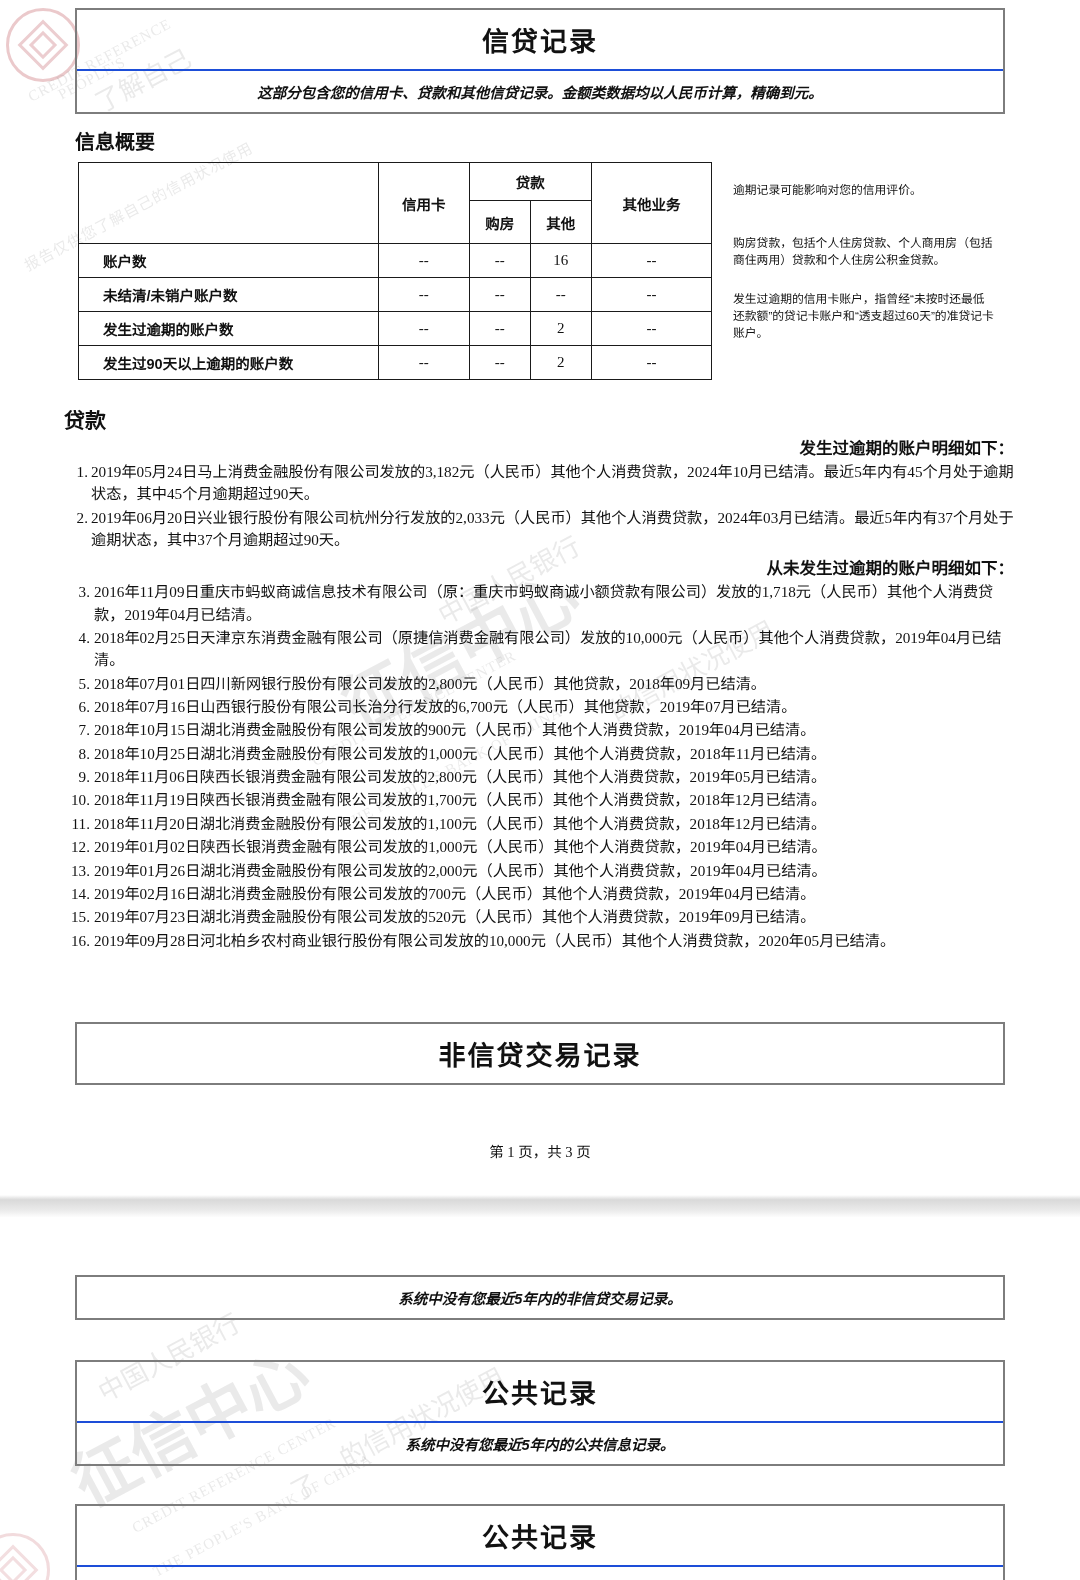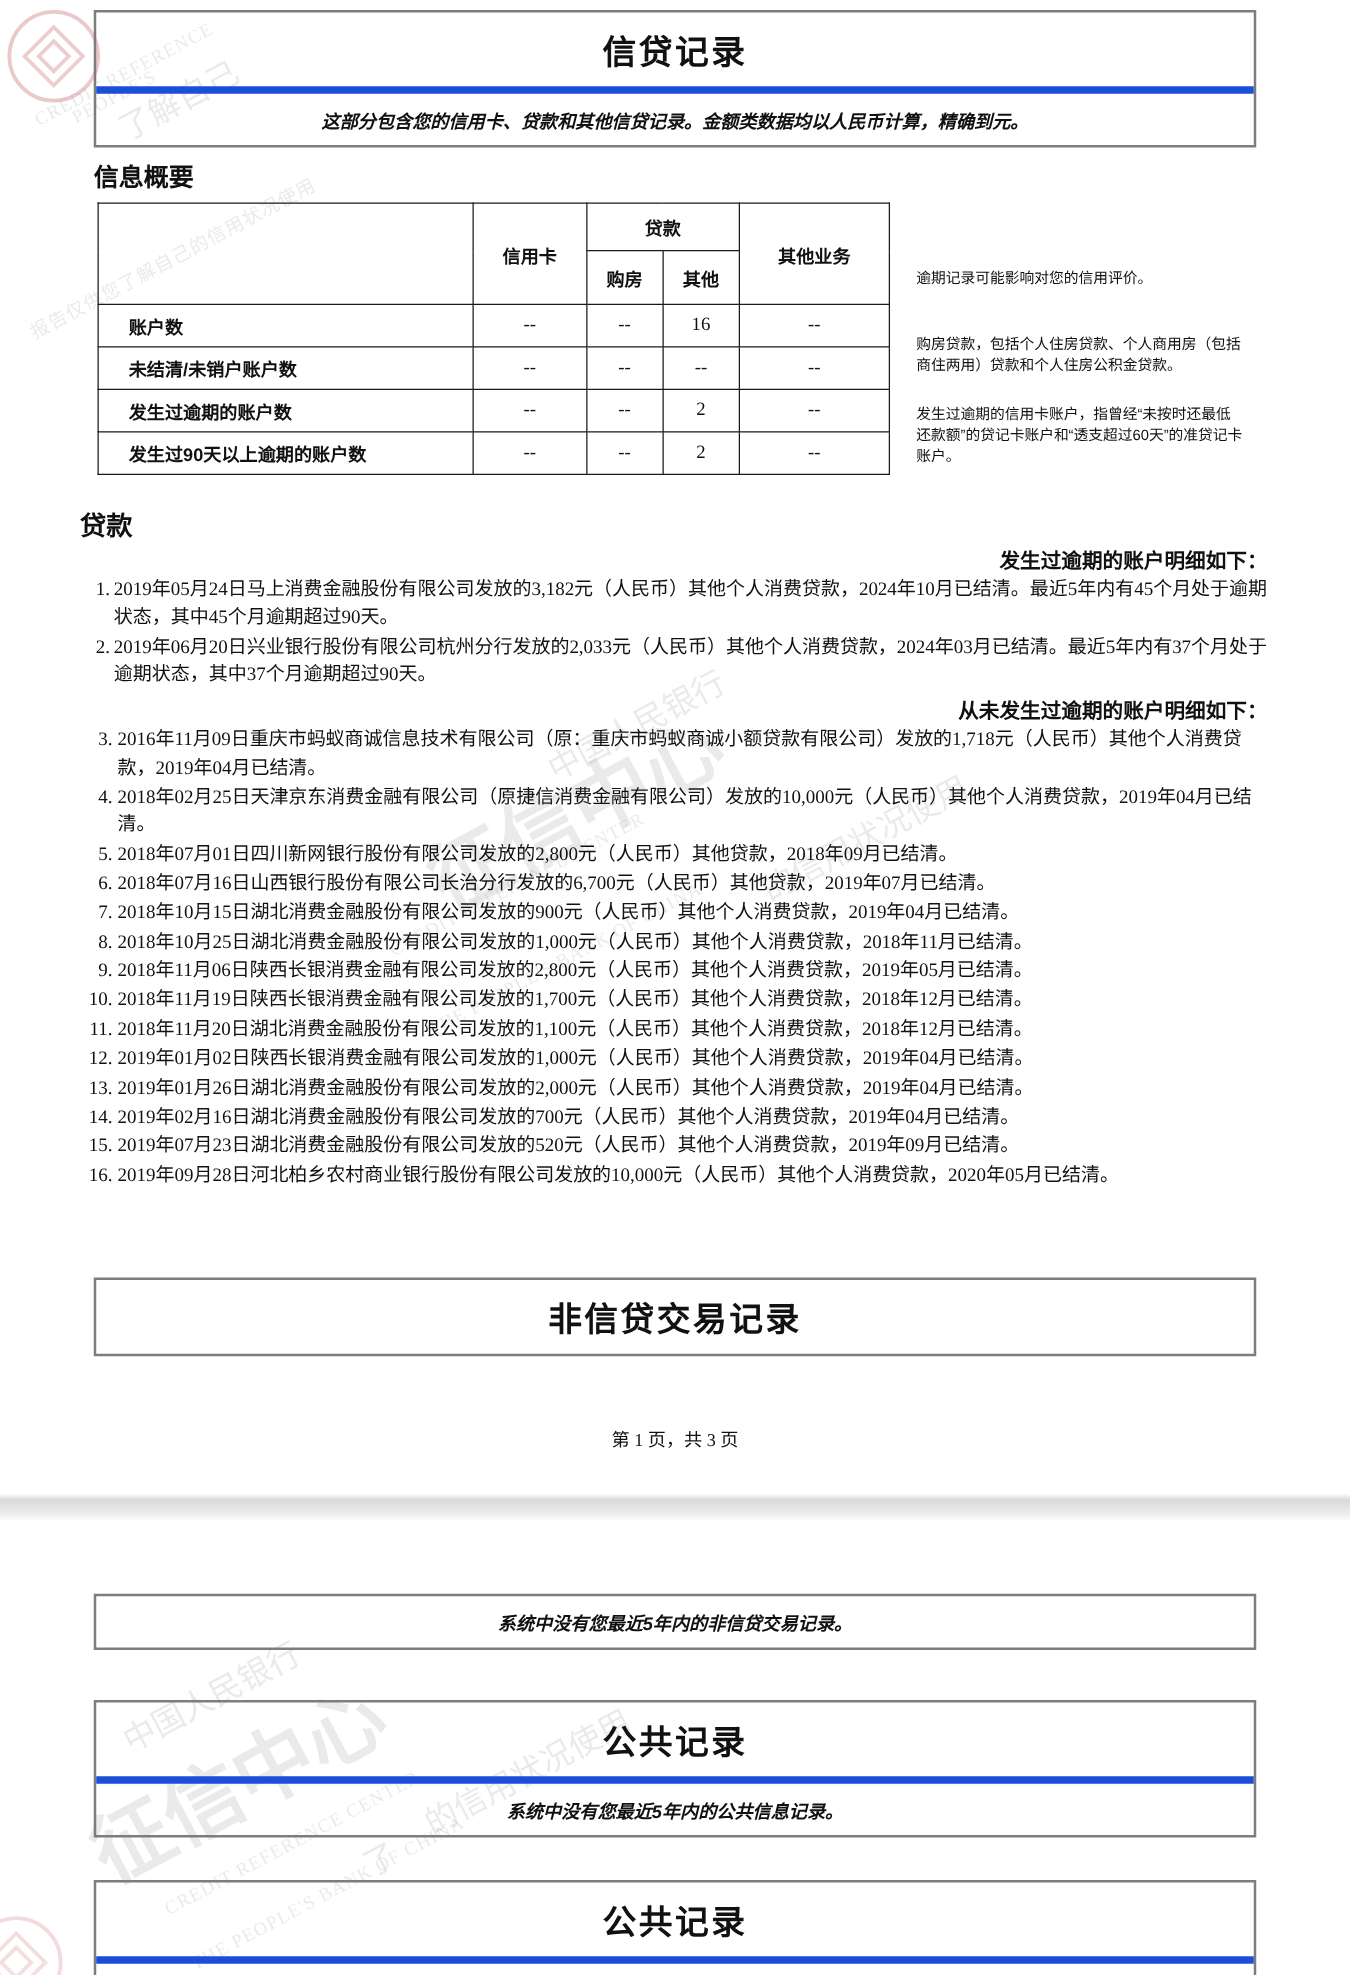--- a/index.html
+++ b/index.html
@@ -73,21 +73,21 @@
   .framed {
     position: absolute;
     left: 75px; width: 930px;
     border: 2px solid #7d7d7d;
     background: transparent;
   }
   .framed .band {
     text-align: center;
     padding: 10px 6px;
   }
-  .framed .band + .band { border-top: 6px solid #1d4ed8; }
+  .framed .band + .band { border-top: 2px solid #1d4ed8; }
   .title-main {
     font-size: 27px; font-weight: 700;
     letter-spacing: 2px;
     font-family: "Liberation Sans", sans-serif;
   }
   .title-sub {
     font-size: 14.5px; font-weight: 700; font-style: italic;
     font-family: "Liberation Sans", sans-serif;
   }
 
@@ -129,21 +129,20 @@
   .summary-table .hrow2 th { height: 43px; }
 
   
   .notes {
     position: absolute;
     left: 733px; top: 182px;
     width: 262px;
     font-family: "Liberation Sans", sans-serif;
     font-size: 11.8px;
     line-height: 1.45;
-    margin-top: 32px;
   }
   .note { margin-bottom: 22px; }
 
   
   .loan-block { position: absolute; left: 64px; width: 950px; }
   .loan-title {
     font-size: 21px; font-weight: 700;
     font-family: "Liberation Sans", sans-serif;
     margin: 0 0 1px 0;
   }

